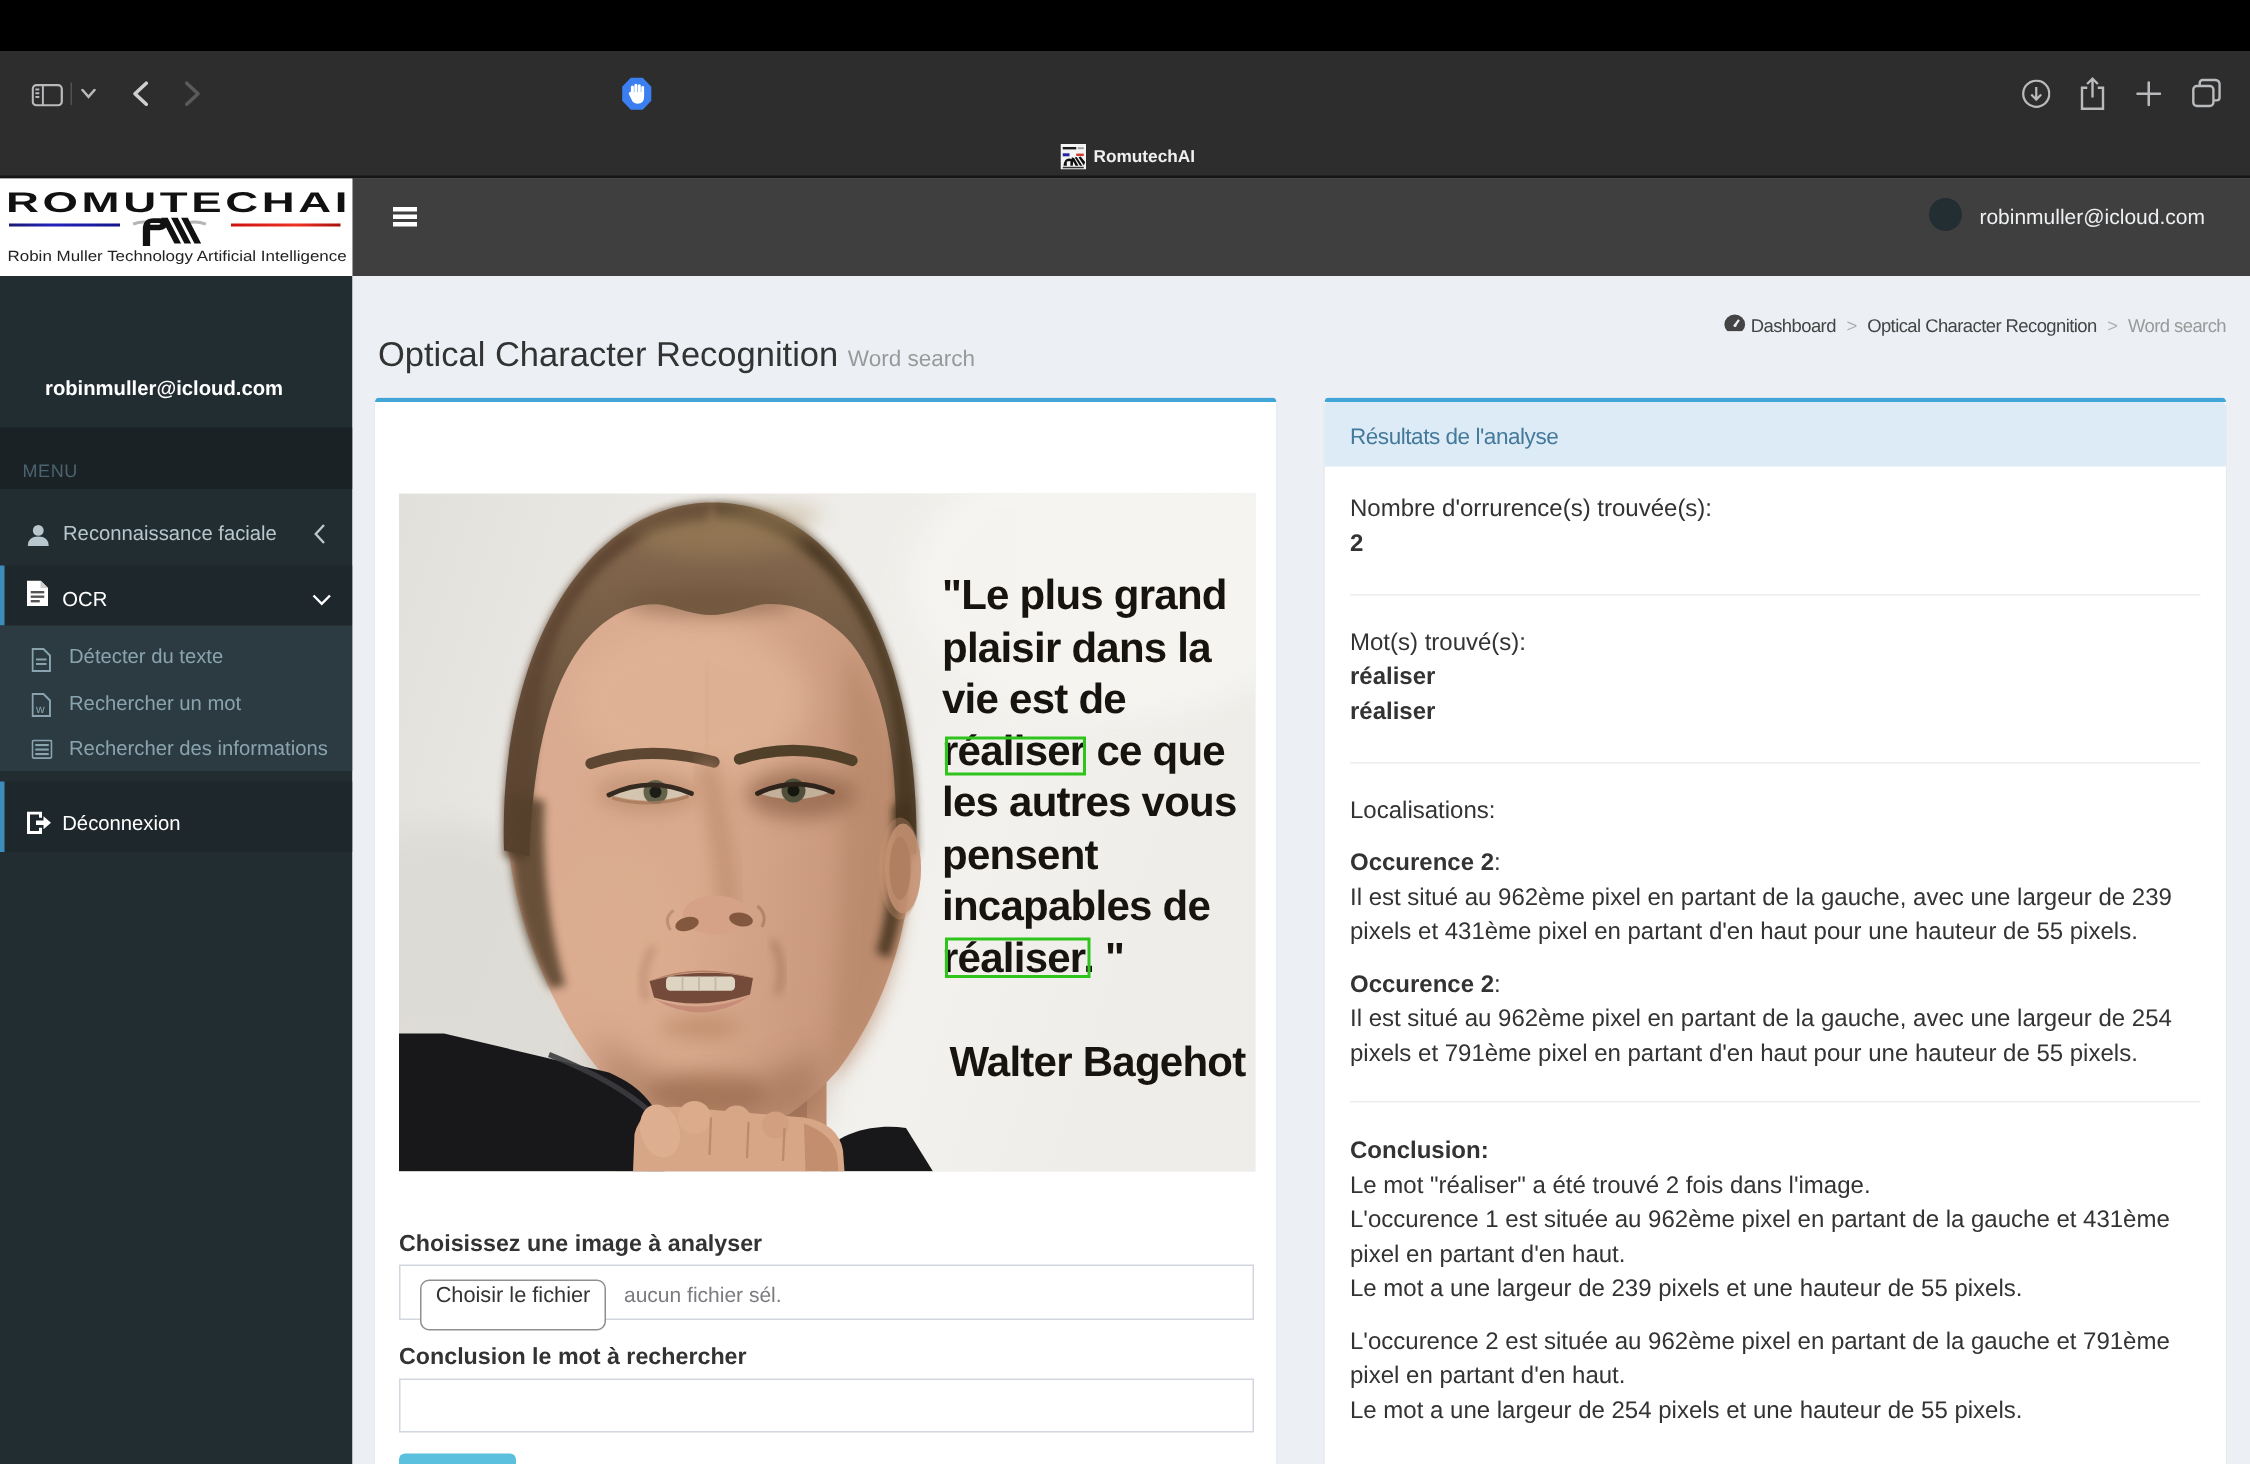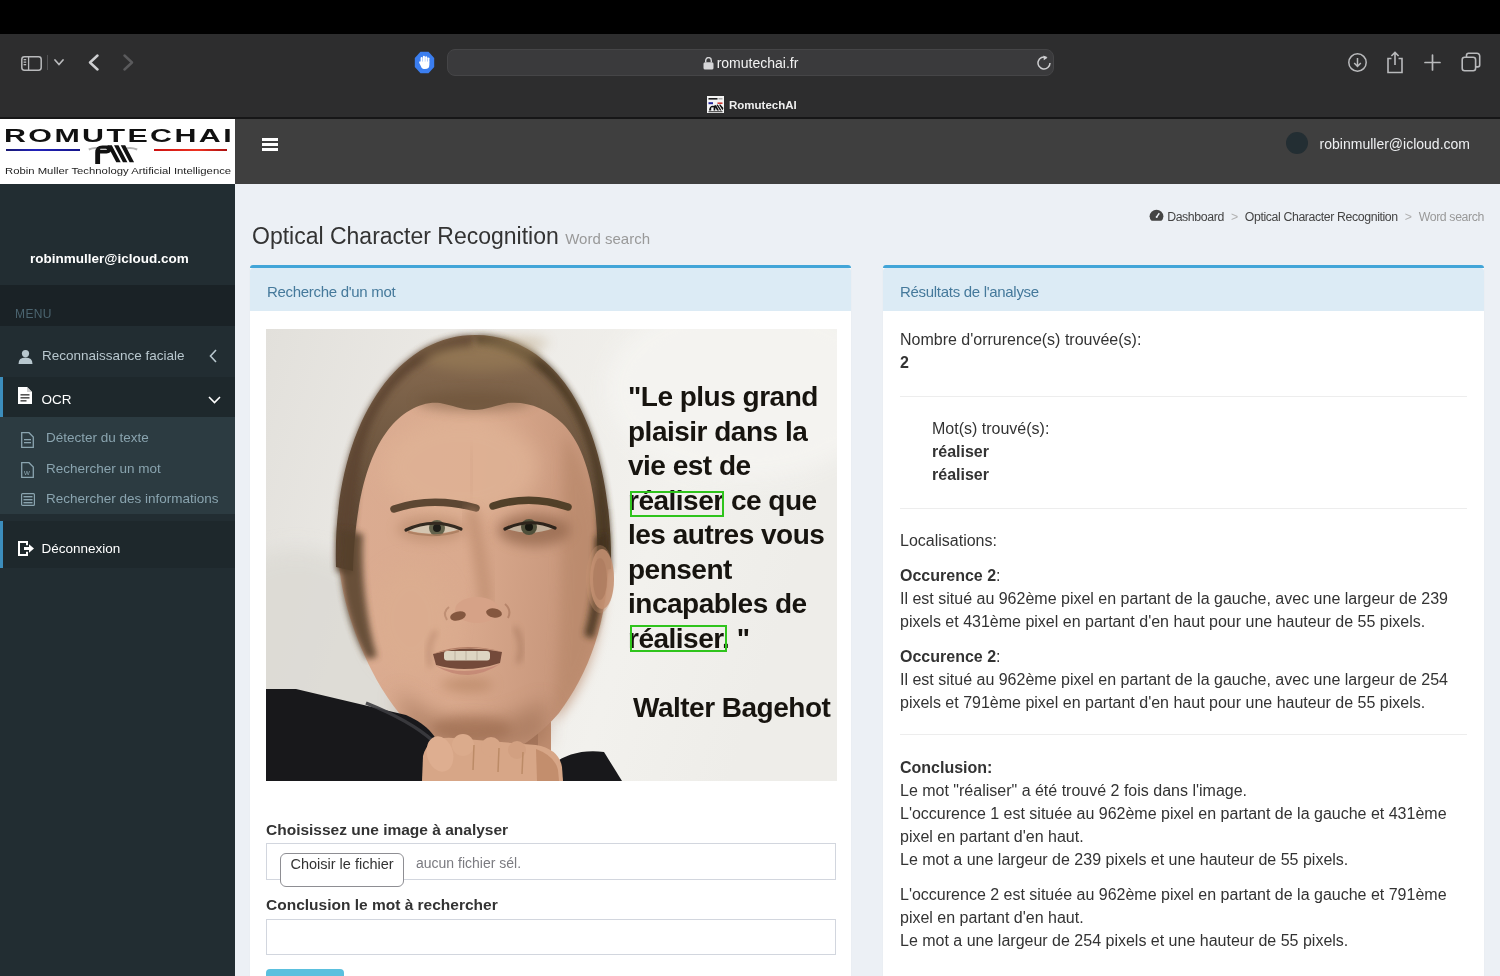--- a/index.html
+++ b/index.html
@@ -62,31 +62,20 @@
   <svg class="abs" style="left:414px;top:51px" width="21" height="23" viewBox="0 0 21 23">
       <path d="M6.5 0.8 H14.5 L20.2 6.9 V16.1 L14.5 22.2 H6.5 L0.8 16.1 V6.9 Z" fill="#3b7ef0"></path>
       <g fill="#fff">
         <rect x="6.6" y="6.0" width="2.0" height="5.5" rx="1"></rect>
         <rect x="8.9" y="4.8" width="2.0" height="6.7" rx="1"></rect>
         <rect x="11.2" y="5.2" width="2.0" height="6.3" rx="1"></rect>
         <rect x="13.5" y="6.4" width="1.9" height="5.1" rx="0.95"></rect>
         <path d="M6.6 10.5 h8.8 v3 q0 4.6 -4.4 4.6 q-3.1 0 -4 -2.7 l-1.7 -3.5 q-0.5 -1.1 0.5 -1.6 q0.7 -0.3 1.3 0.6 z"></path>
       </g>
     </svg>
-  <div id="urlpill">
-    <svg class="abs" style="left:255px;top:6.5px" width="11" height="13" viewBox="0 0 11 13">
-        <rect x="0.5" y="5.2" width="10" height="7.3" rx="1.6" fill="#d6d6d8"></rect>
-        <path d="M2.7 5.2 V3.4 a2.8 2.8 0 0 1 5.6 0 V5.2" fill="none" stroke="#d6d6d8" stroke-width="1.4"></path>
-      </svg>
-    <div class="host">romutechai.fr</div>
-    <svg class="abs" style="left:589px;top:5px" width="14" height="16" viewBox="0 0 14 16">
-        <path d="M13 8 A6 6 0 1 1 9.5 2.5" fill="none" stroke="#cfcfd1" stroke-width="1.5"></path>
-        <path d="M6.5 0.5 L10.5 2.7 L6.8 5.2 Z" fill="#cfcfd1"></path>
-      </svg>
-  </div>
 
   <svg class="abs" style="left:1348px;top:53px" width="19" height="19" viewBox="0 0 19 19">
       <circle cx="9.5" cy="9.5" r="8.7" fill="none" stroke="#b9babc" stroke-width="1.5"></circle>
       <path d="M9.5 5 V13 M6.2 10 L9.5 13.4 L12.8 10" stroke="#b9babc" stroke-width="1.5" fill="none"></path>
     </svg>
   <svg class="abs" style="left:1386px;top:51px" width="18" height="23" viewBox="0 0 18 23">
       <path d="M5.5 7.5 H2 V21.5 H16 V7.5 H12.5" fill="none" stroke="#b9babc" stroke-width="1.6"></path>
       <path d="M9 14 V2 M5.4 5 L9 1.4 L12.6 5" stroke="#b9babc" stroke-width="1.6" fill="none"></path>
     </svg>
   <svg class="abs" style="left:1424px;top:54px" width="17" height="17" viewBox="0 0 17 17">
@@ -201,21 +190,20 @@
         <rect x="0" y="12.6" width="16" height="2.6" fill="#ecf0f5"></rect>
         <line x1="8.2" y1="8.4" x2="11" y2="4.6" stroke="#ecf0f5" stroke-width="1.6"></line>
         <circle cx="8.2" cy="8.6" r="1.1" fill="#ecf0f5"></circle>
       </svg>
     Dashboard <span style="color:#b0b0b0;padding:0 4px;">&gt;</span> Optical Character Recognition <span style="color:#b0b0b0;padding:0 4px;">&gt;</span> <span style="color:#999;">Word search</span>
   </div>
 
   <div class="abs" style="left:17px;top:39px;font-size:23px;color:#333;">Optical Character Recognition <span style="font-size:15px;color:#999;">Word search</span></div>
 
   <div class="card" style="left:15px;top:81px;width:601px;height:715px;">
-    <div class="cardhead">Recherche d'un mot</div>
     <div id="photo">
       <svg width="571" height="452" viewBox="0 0 571 452">
         <defs>
           <linearGradient id="bgg" x1="0" y1="0" x2="1" y2="0.25">
             <stop offset="0" stop-color="#e2e0db"></stop>
               <stop offset="0.35" stop-color="#eceae6"></stop>
               <stop offset="0.75" stop-color="#f2f1ed"></stop>
               <stop offset="1" stop-color="#eeede9"></stop>
           </linearGradient>
           <linearGradient id="hairg" x1="0" y1="0" x2="0" y2="1">
@@ -327,21 +315,21 @@
     </div>
     <div class="abs" style="left:16px;top:628px;font-size:15.5px;font-weight:bold;color:#333;">Conclusion le mot à rechercher</div>
     <div class="abs" style="left:16px;top:651px;width:570px;height:36px;border:1px solid #d2d6de;background:#fff;"></div>
     <div class="abs" style="left:16px;top:701px;width:78px;height:34px;background:#5bc0de;border-radius:4px;"></div>
   </div>
 
   <div class="card" style="left:648px;top:81px;width:601px;height:715px;">
     <div class="cardhead">Résultats de l'analyse</div>
     <div class="rc abs" style="left:17px;top:60px;">Nombre d'orrurence(s) trouvée(s):<br><b>2</b></div>
     <hr class="sep abs" style="left:17px;top:128px;width:567px;">
-    <div class="rc abs" style="left:17px;top:149px;margin-left:32px;">Mot(s) trouvé(s):<br><b>réaliser</b><br><b>réaliser</b></div>
+    <div class="rc abs" style="left:17px;top:149px;">Mot(s) trouvé(s):<br><b>réaliser</b><br><b>réaliser</b></div>
     <hr class="sep abs" style="left:17px;top:240px;width:567px;">
     <div class="rc abs" style="left:17px;top:261px;">Localisations:</div>
     <div class="rc abs" style="left:17px;top:296px;"><b>Occurence 2</b>:<br>Il est situé au 962ème pixel en partant de la gauche, avec une largeur de 239<br>pixels et 431ème pixel en partant d'en haut pour une hauteur de 55 pixels.</div>
     <div class="rc abs" style="left:17px;top:377px;"><b>Occurence 2</b>:<br>Il est situé au 962ème pixel en partant de la gauche, avec une largeur de 254<br>pixels et 791ème pixel en partant d'en haut pour une hauteur de 55 pixels.</div>
     <hr class="sep abs" style="left:17px;top:466px;width:567px;">
     <div class="rc abs" style="left:17px;top:488px;"><b>Conclusion:</b><br>Le mot "réaliser" a été trouvé 2 fois dans l'image.<br>L'occurence 1 est située au 962ème pixel en partant de la gauche et 431ème<br>pixel en partant d'en haut.<br>Le mot a une largeur de 239 pixels et une hauteur de 55 pixels.</div>
     <div class="rc abs" style="left:17px;top:615px;">L'occurence 2 est située au 962ème pixel en partant de la gauche et 791ème<br>pixel en partant d'en haut.<br>Le mot a une largeur de 254 pixels et une hauteur de 55 pixels.</div>
   </div>
 </div>
 

